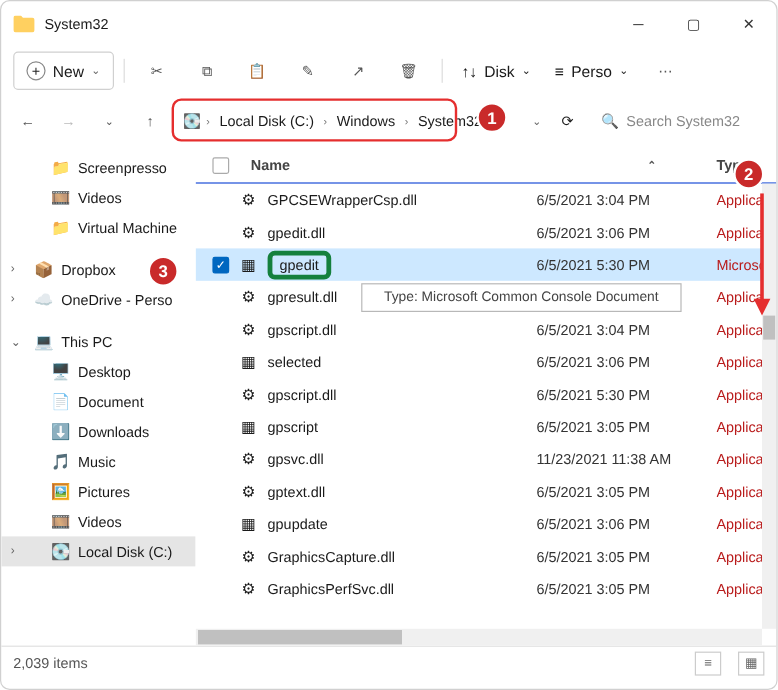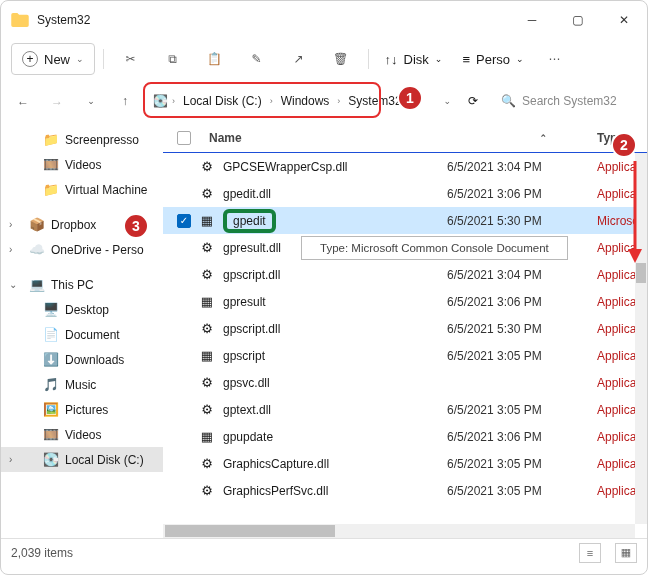--- a/index.html
+++ b/index.html
@@ -260,21 +260,21 @@
             <span class="fileico">⚙</span>
             <span>gpscript.dll</span>
           </div>
           <div class="fdate">6/5/2021 3:04 PM</div>
           <div class="ftype">Applica</div>
         </div>
         <div class="filerow">
           <div class="filewrap">
             <span class="chk"></span>
             <span class="fileico">▦</span>
-            <span>gpresult</span>
+            <span>selected</span>
           </div>
           <div class="fdate">6/5/2021 3:06 PM</div>
           <div class="ftype">Applica</div>
         </div>
         <div class="filerow">
           <div class="filewrap">
             <span class="chk"></span>
             <span class="fileico">⚙</span>
             <span>gpscript.dll</span>
           </div>
@@ -289,20 +289,21 @@
           </div>
           <div class="fdate">6/5/2021 3:05 PM</div>
           <div class="ftype">Applica</div>
         </div>
         <div class="filerow">
           <div class="filewrap">
             <span class="chk"></span>
             <span class="fileico">⚙</span>
             <span>gpsvc.dll</span>
           </div>
+          <div class="fdate">11/23/2021 11:38 AM</div>
           <div class="ftype">Applica</div>
         </div>
         <div class="filerow">
           <div class="filewrap">
             <span class="chk"></span>
             <span class="fileico">⚙</span>
             <span>gptext.dll</span>
           </div>
           <div class="fdate">6/5/2021 3:05 PM</div>
           <div class="ftype">Applica</div>

